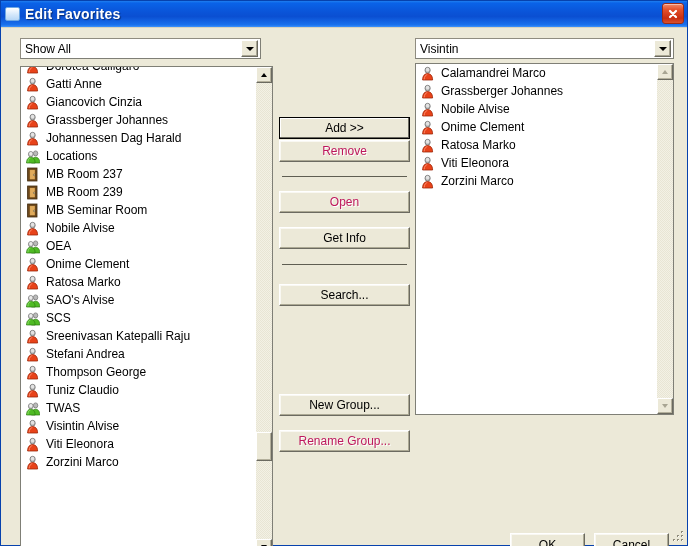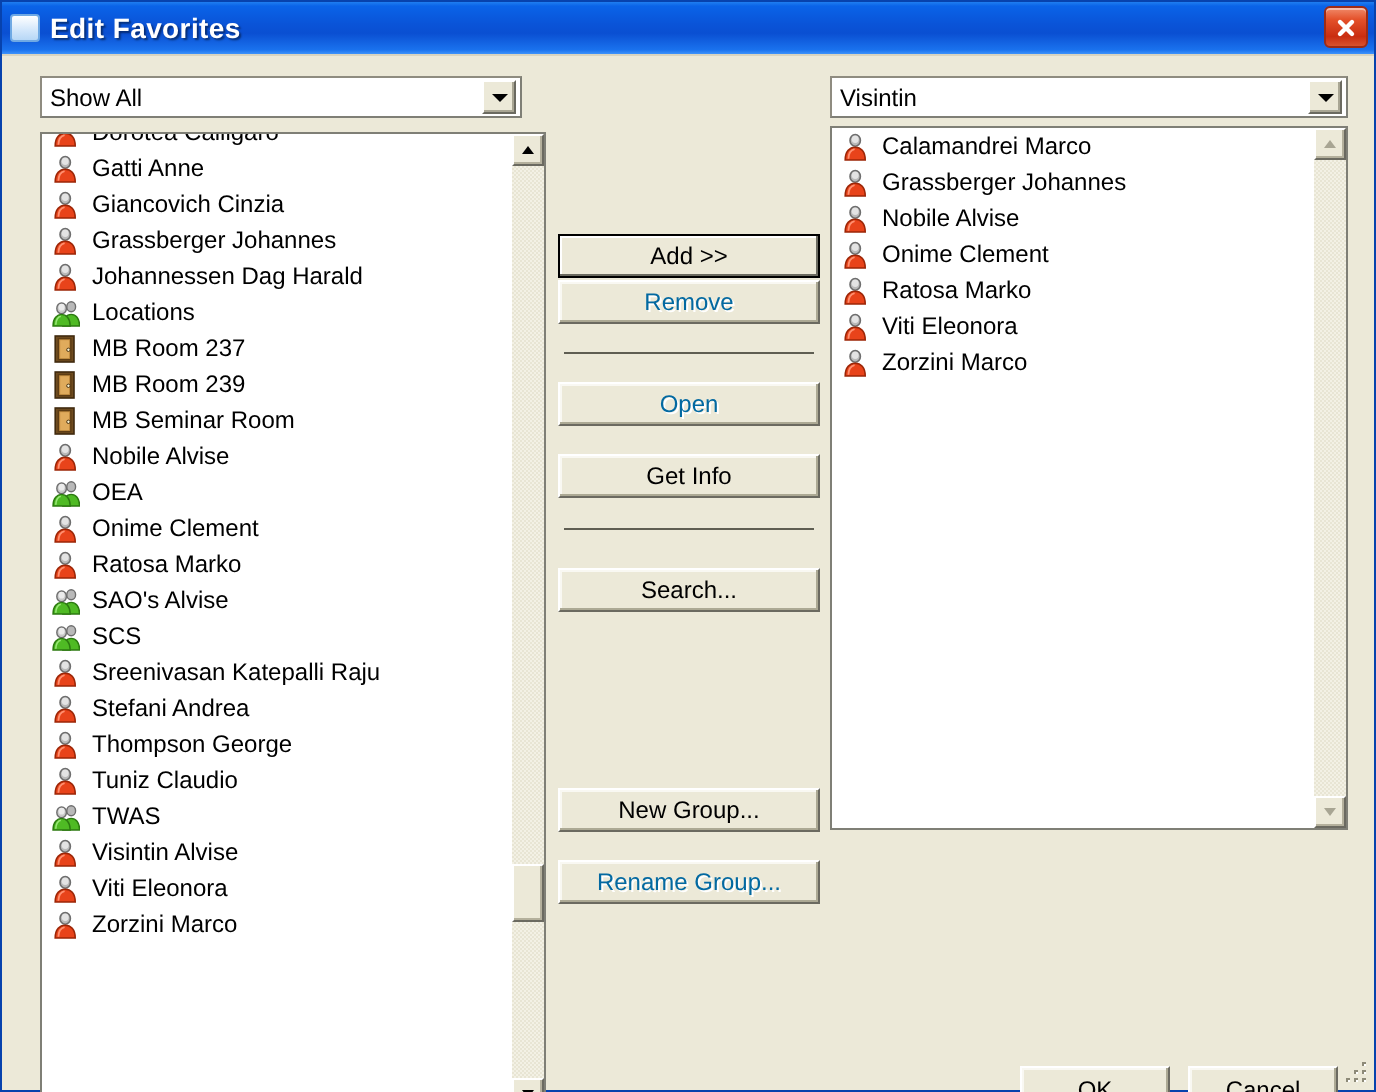--- a/index.html
+++ b/index.html
@@ -229,21 +229,21 @@
     display: flex; align-items: center; justify-content: center;
     cursor: pointer;
     padding: 0;
     white-space: nowrap;
   }
   .btn.default {
     border: 1px solid #000000;
     box-shadow: inset -1px -1px 0 #6b6a60, inset 1px 1px 0 #ffffff;
   }
   .btn.disabled {
-    color: #0369a1;
+    color: #be185d;
     text-shadow: 1px 1px 0 #ffffff;
     cursor: default;
   }
   .sep {
     position: absolute;
     height: 1px;
     background: #5f5e52;
   }
 
   #btn-add        { left: 278px; top: 77px;  width: 131px; margin-top: 12px; }

